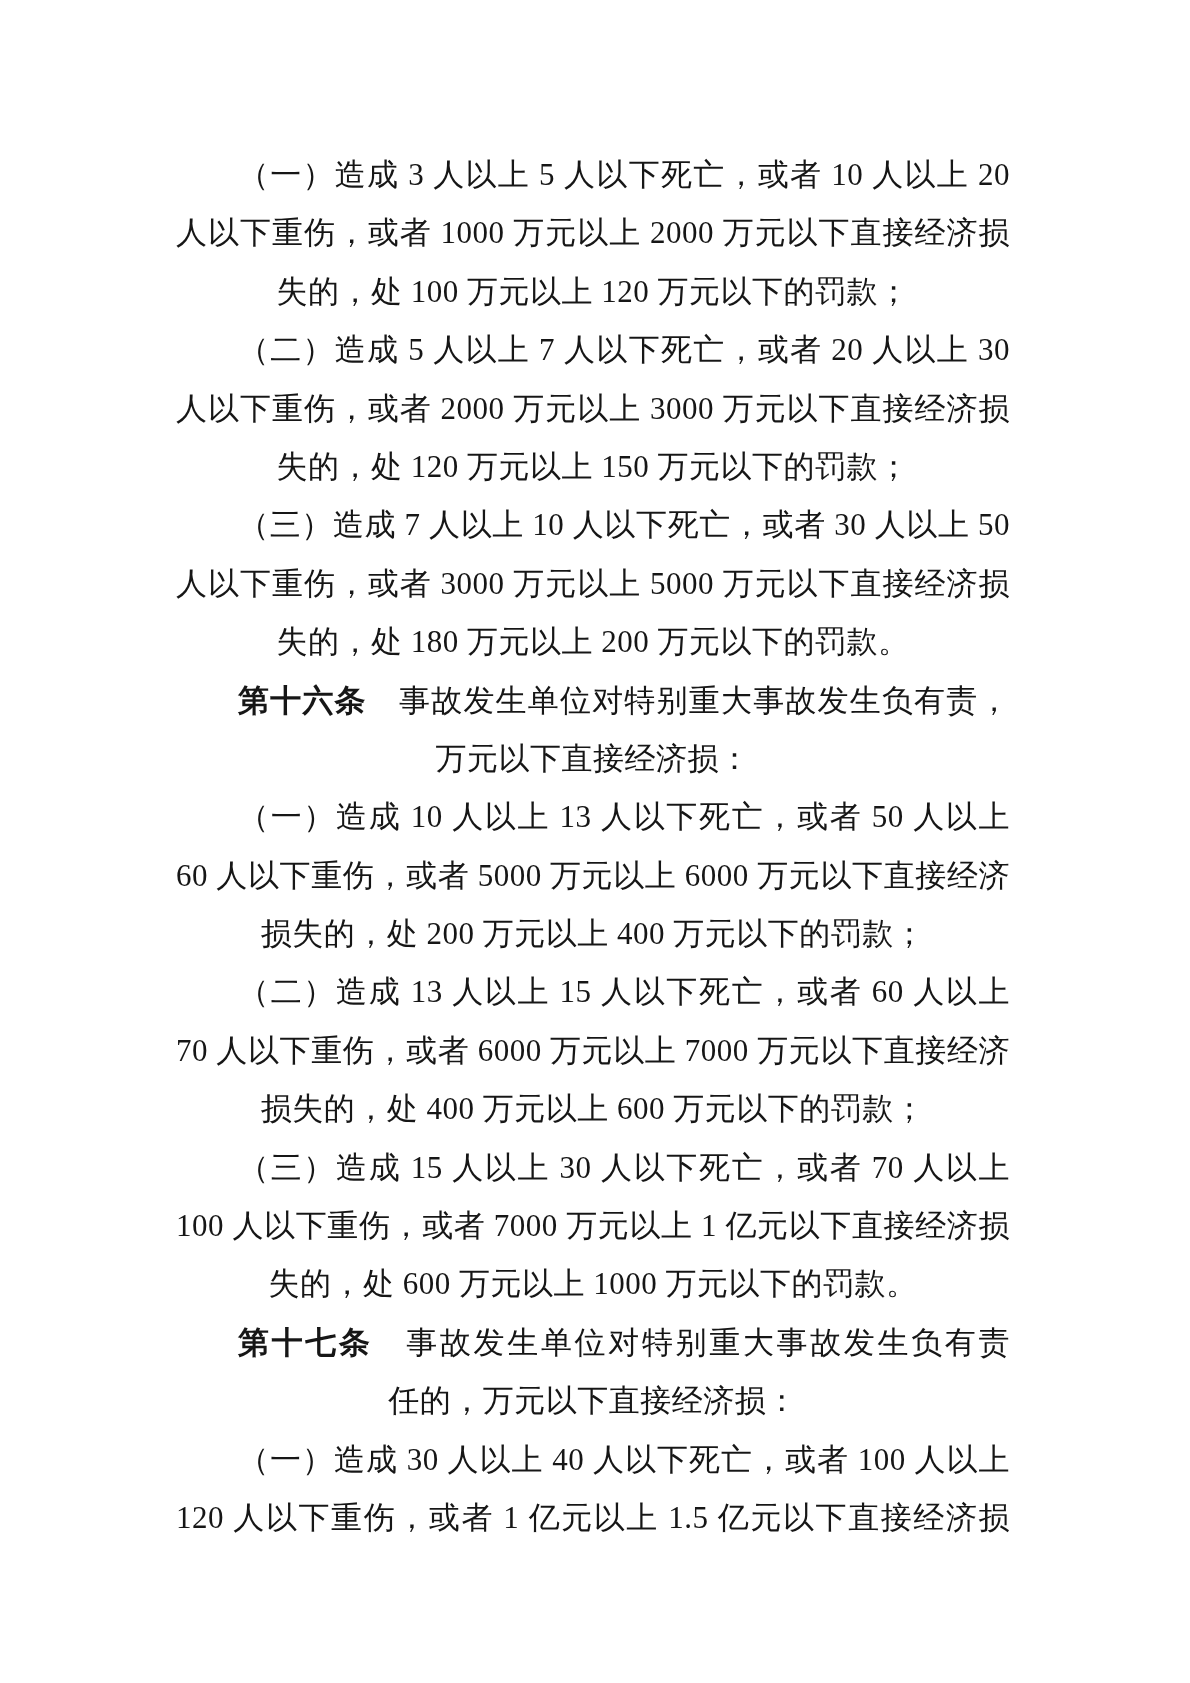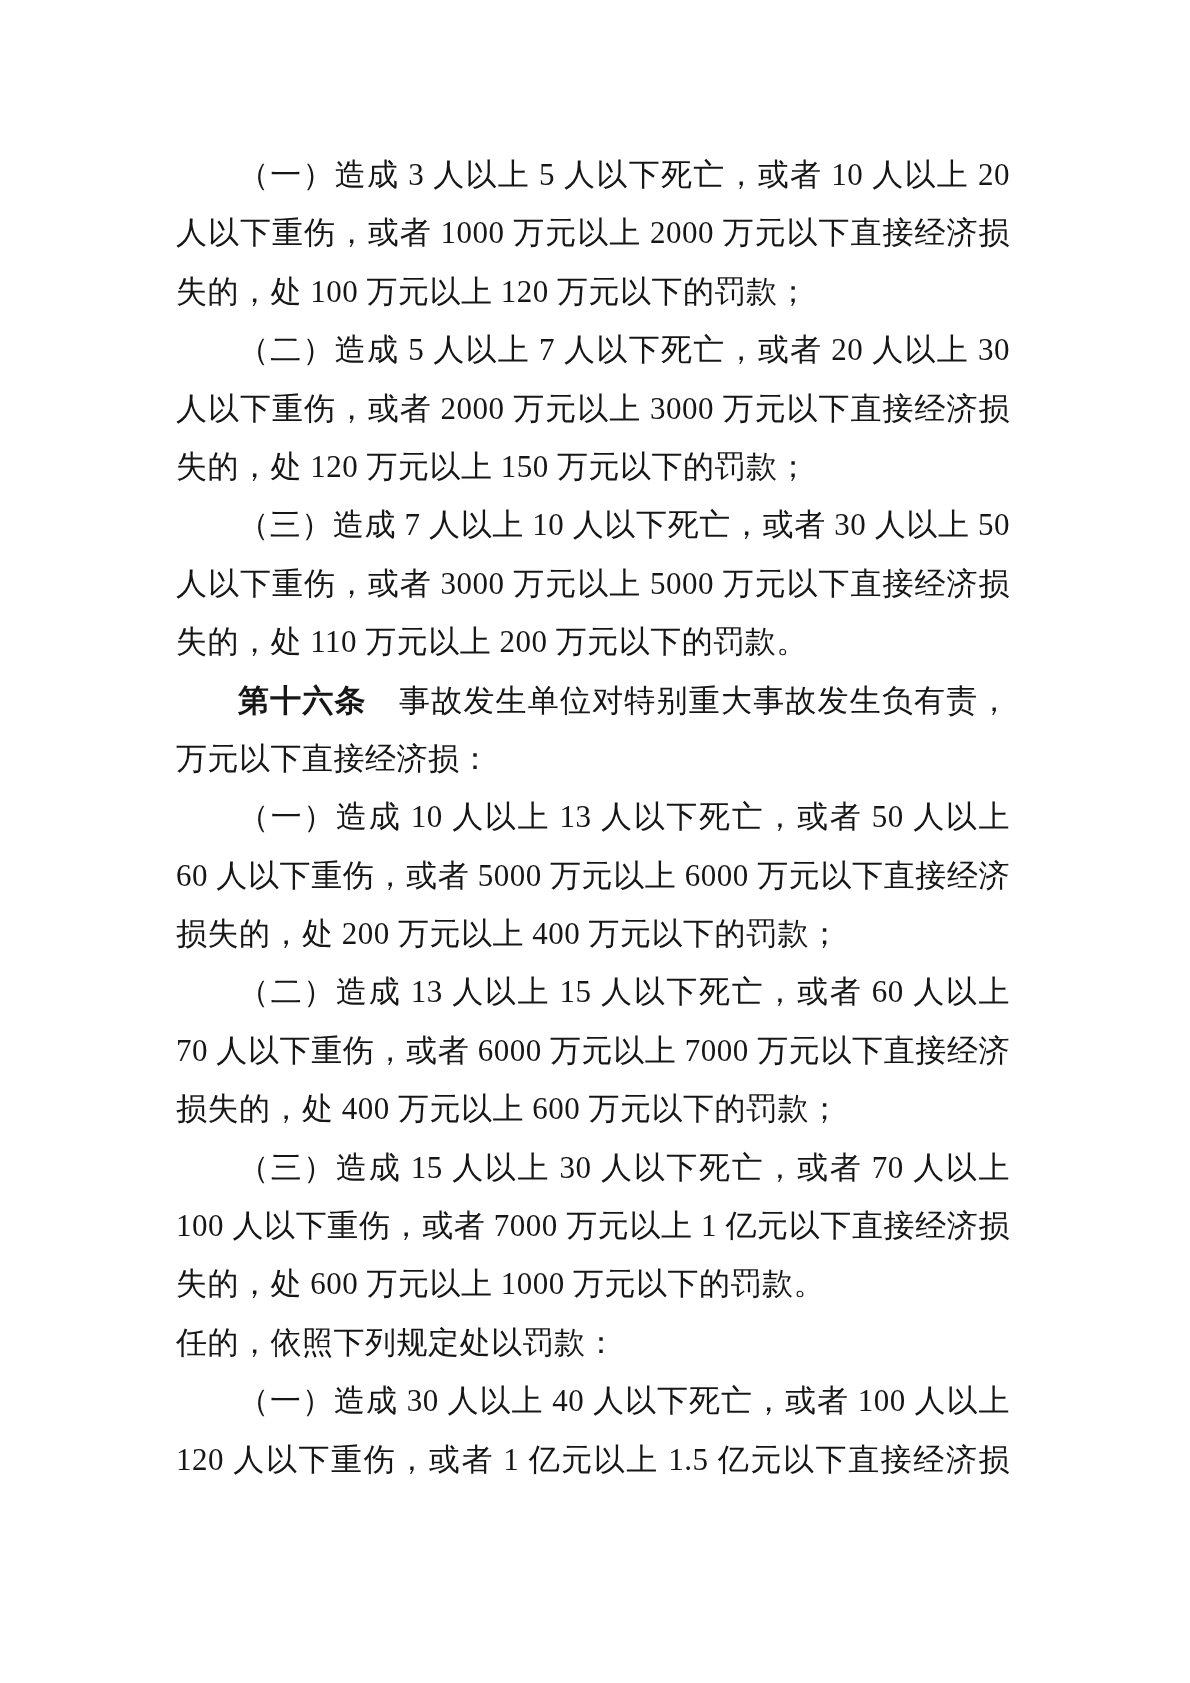--- a/index.html
+++ b/index.html
@@ -22,20 +22,21 @@
     width: 834px;
     font-family: "Liberation Serif", "DejaVu Serif", serif;
     font-size: 31px;
     line-height: 58.4px;
     color: #161616;
     letter-spacing: 0.5px;
   }
   .line {
     height: 58.4px;
     overflow: visible;
+    text-align: center;
   }
   .line.indent {
     padding-left: 62px;
   }
   .line.full {
     text-align: justify;
     text-align-last: justify;
   }
   .head {
     font-family: "Liberation Sans", "DejaVu Sans", sans-serif;
@@ -49,29 +50,30 @@
 <div class="page">
   <div class="textblock" id="textblock">
       <div class="line indent full"><span>（一）造成 3 人以上 5 人以下死亡，或者 10 人以上 20</span></div>
       <div class="line full"><span>人以下重伤，或者 1000 万元以上 2000 万元以下直接经济损</span></div>
       <div class="line"><span>失的，处 100 万元以上 120 万元以下的罚款；</span></div>
       <div class="line indent full"><span>（二）造成 5 人以上 7 人以下死亡，或者 20 人以上 30</span></div>
       <div class="line full"><span>人以下重伤，或者 2000 万元以上 3000 万元以下直接经济损</span></div>
       <div class="line"><span>失的，处 120 万元以上 150 万元以下的罚款；</span></div>
       <div class="line indent full"><span>（三）造成 7 人以上 10 人以下死亡，或者 30 人以上 50</span></div>
       <div class="line full"><span>人以下重伤，或者 3000 万元以上 5000 万元以下直接经济损</span></div>
-      <div class="line"><span>失的，处 110 万元以上 200 万元以下的罚款。</span></div>
+      <div class="line"><span>失的，处 180 万元以上 200 万元以下的罚款。</span></div>
       <div class="line indent full"><span class="head">第十六条</span><span>　事故发生单位对特别重大事故发生负有责，</span></div>
       <div class="line"><span>万元以下直接经济损：</span></div>
       <div class="line indent full"><span>（一）造成 10 人以上 13 人以下死亡，或者 50 人以上</span></div>
       <div class="line full"><span>60 人以下重伤，或者 5000 万元以上 6000 万元以下直接经济</span></div>
       <div class="line"><span>损失的，处 200 万元以上 400 万元以下的罚款；</span></div>
       <div class="line indent full"><span>（二）造成 13 人以上 15 人以下死亡，或者 60 人以上</span></div>
       <div class="line full"><span>70 人以下重伤，或者 6000 万元以上 7000 万元以下直接经济</span></div>
       <div class="line"><span>损失的，处 400 万元以上 600 万元以下的罚款；</span></div>
       <div class="line indent full"><span>（三）造成 15 人以上 30 人以下死亡，或者 70 人以上</span></div>
       <div class="line full"><span>100 人以下重伤，或者 7000 万元以上 1 亿元以下直接经济损</span></div>
       <div class="line"><span>失的，处 600 万元以上 1000 万元以下的罚款。</span></div>
-      <div class="line"><span>任的，依照下列规定处以罚款：</span></div>
+      <div class="line indent full"><span class="head">第十七条</span><span>　事故发生单位对特别重大事故发生负有责</span></div>
+      <div class="line"><span>任的，万元以下直接经济损：</span></div>
       <div class="line indent full"><span>（一）造成 30 人以上 40 人以下死亡，或者 100 人以上</span></div>
       <div class="line full"><span>120 人以下重伤，或者 1 亿元以上 1.5 亿元以下直接经济损</span></div>
     </div>
 </div>
 
 </body></html>

